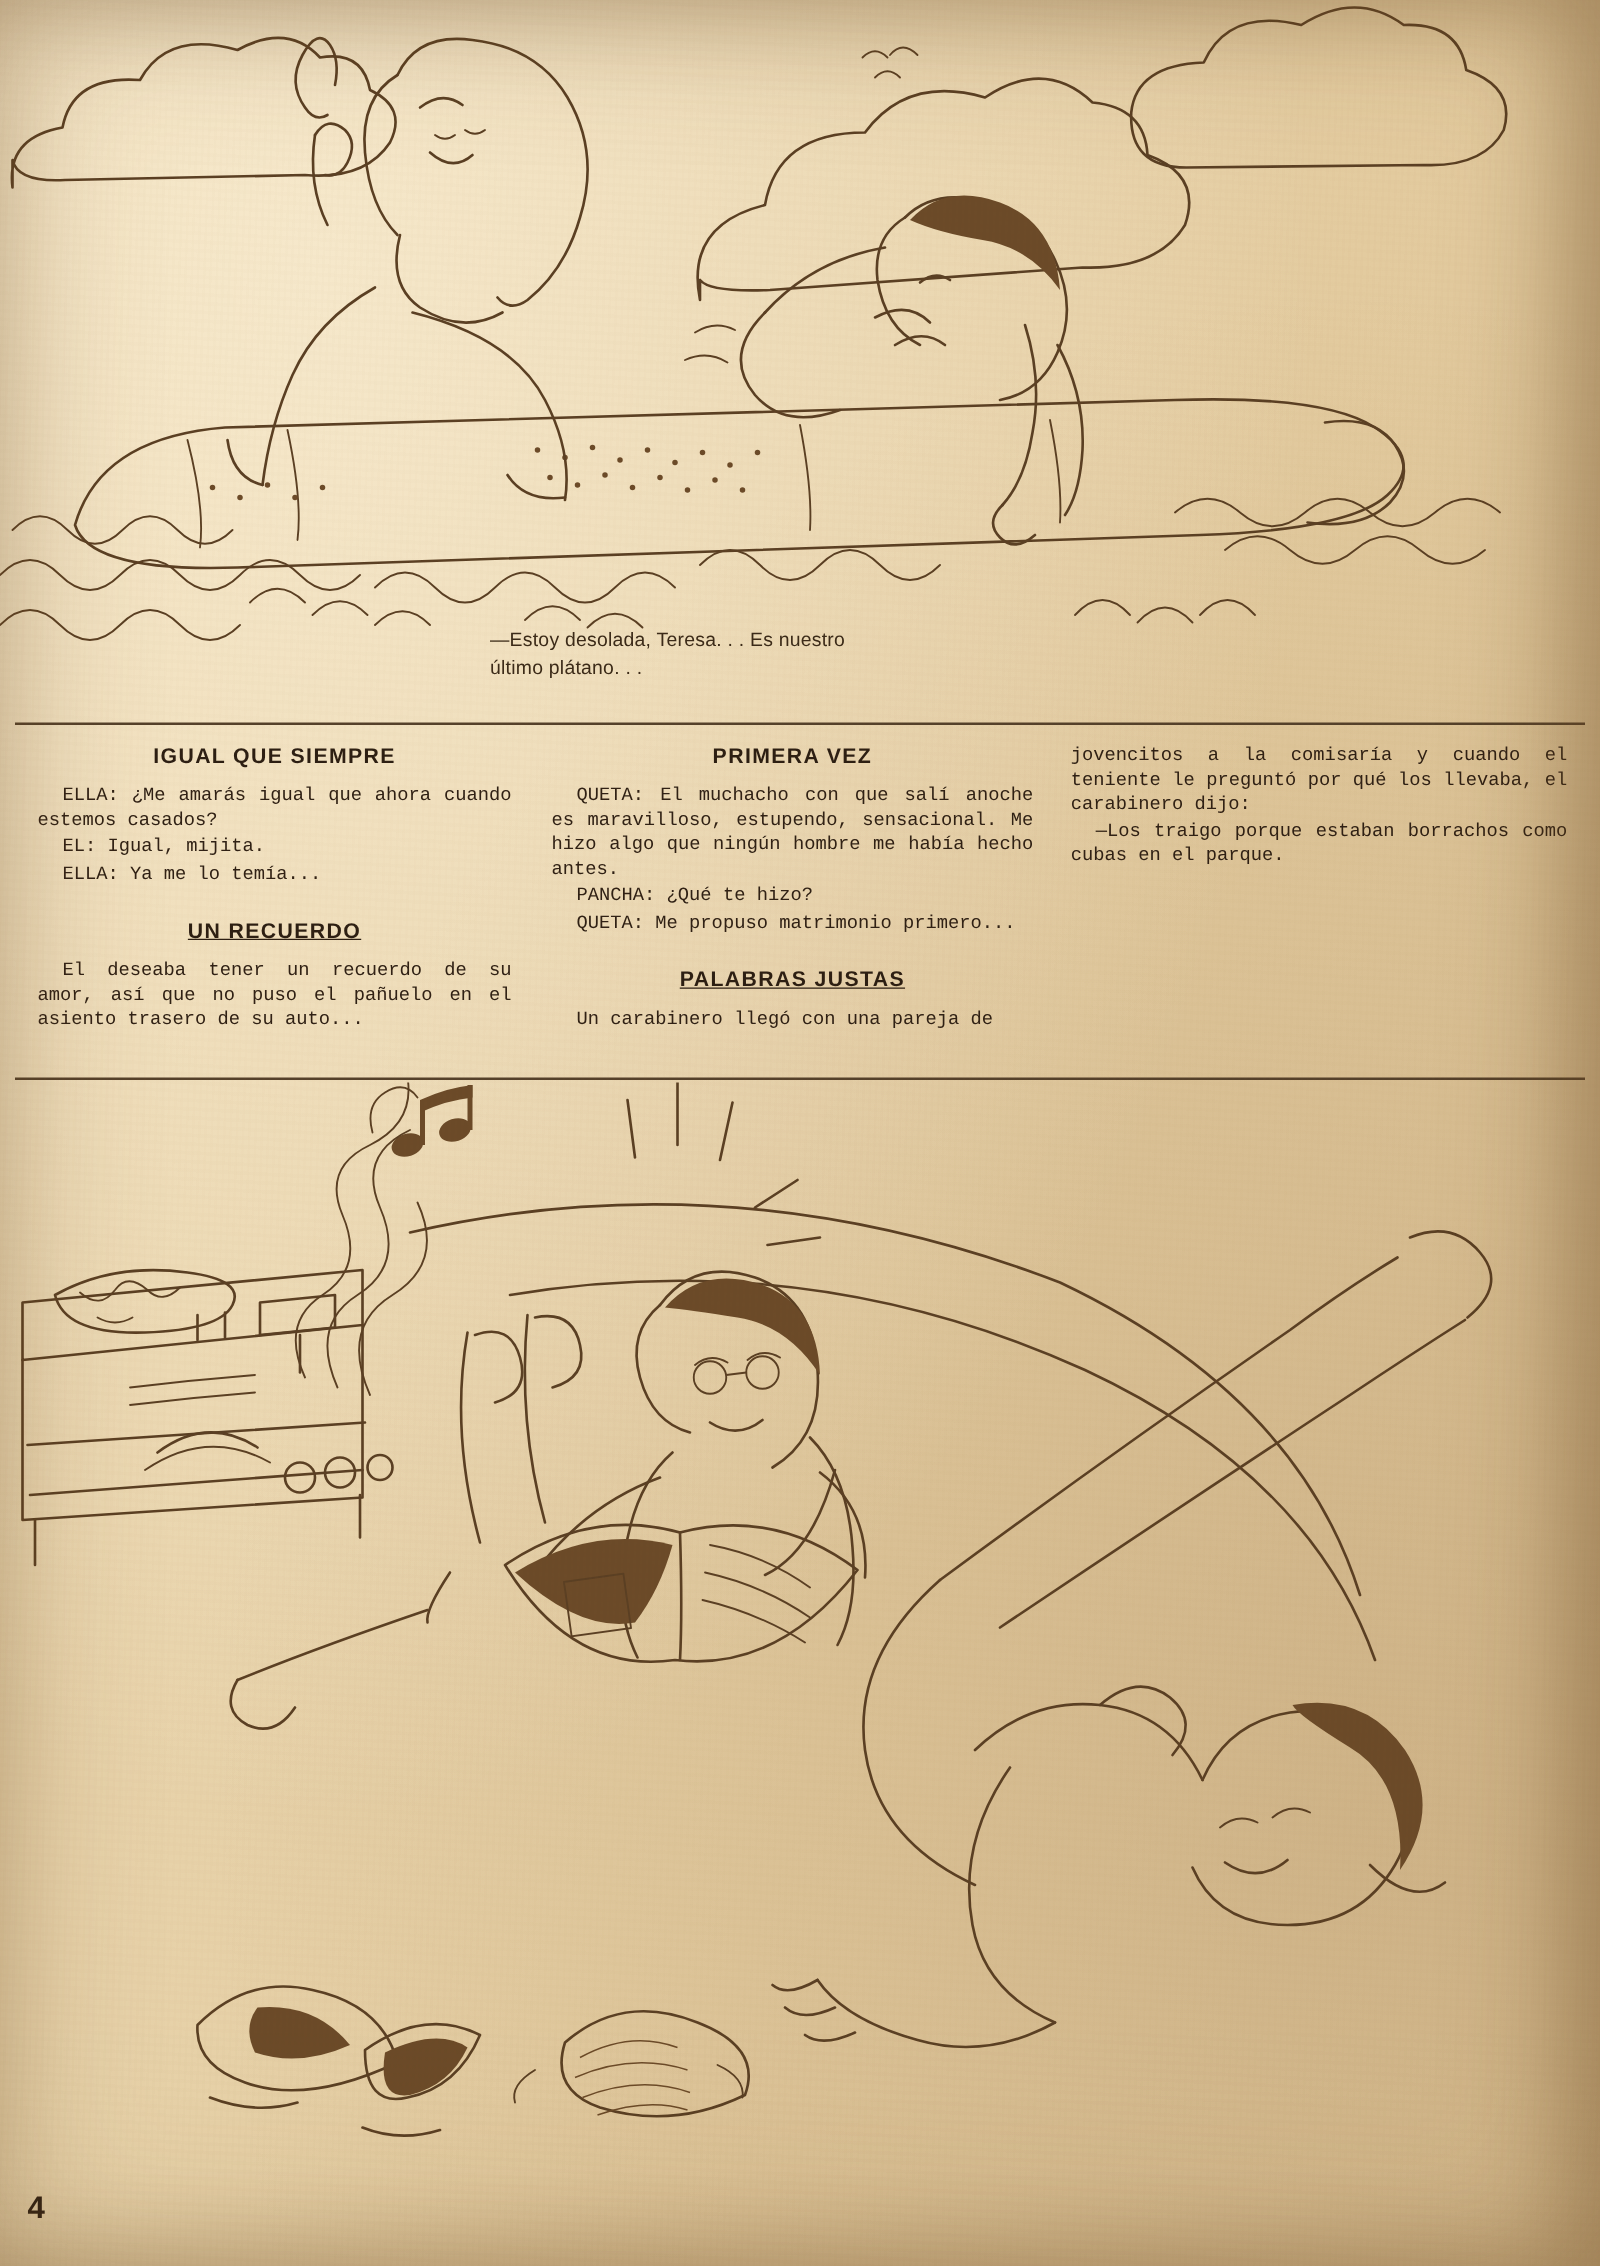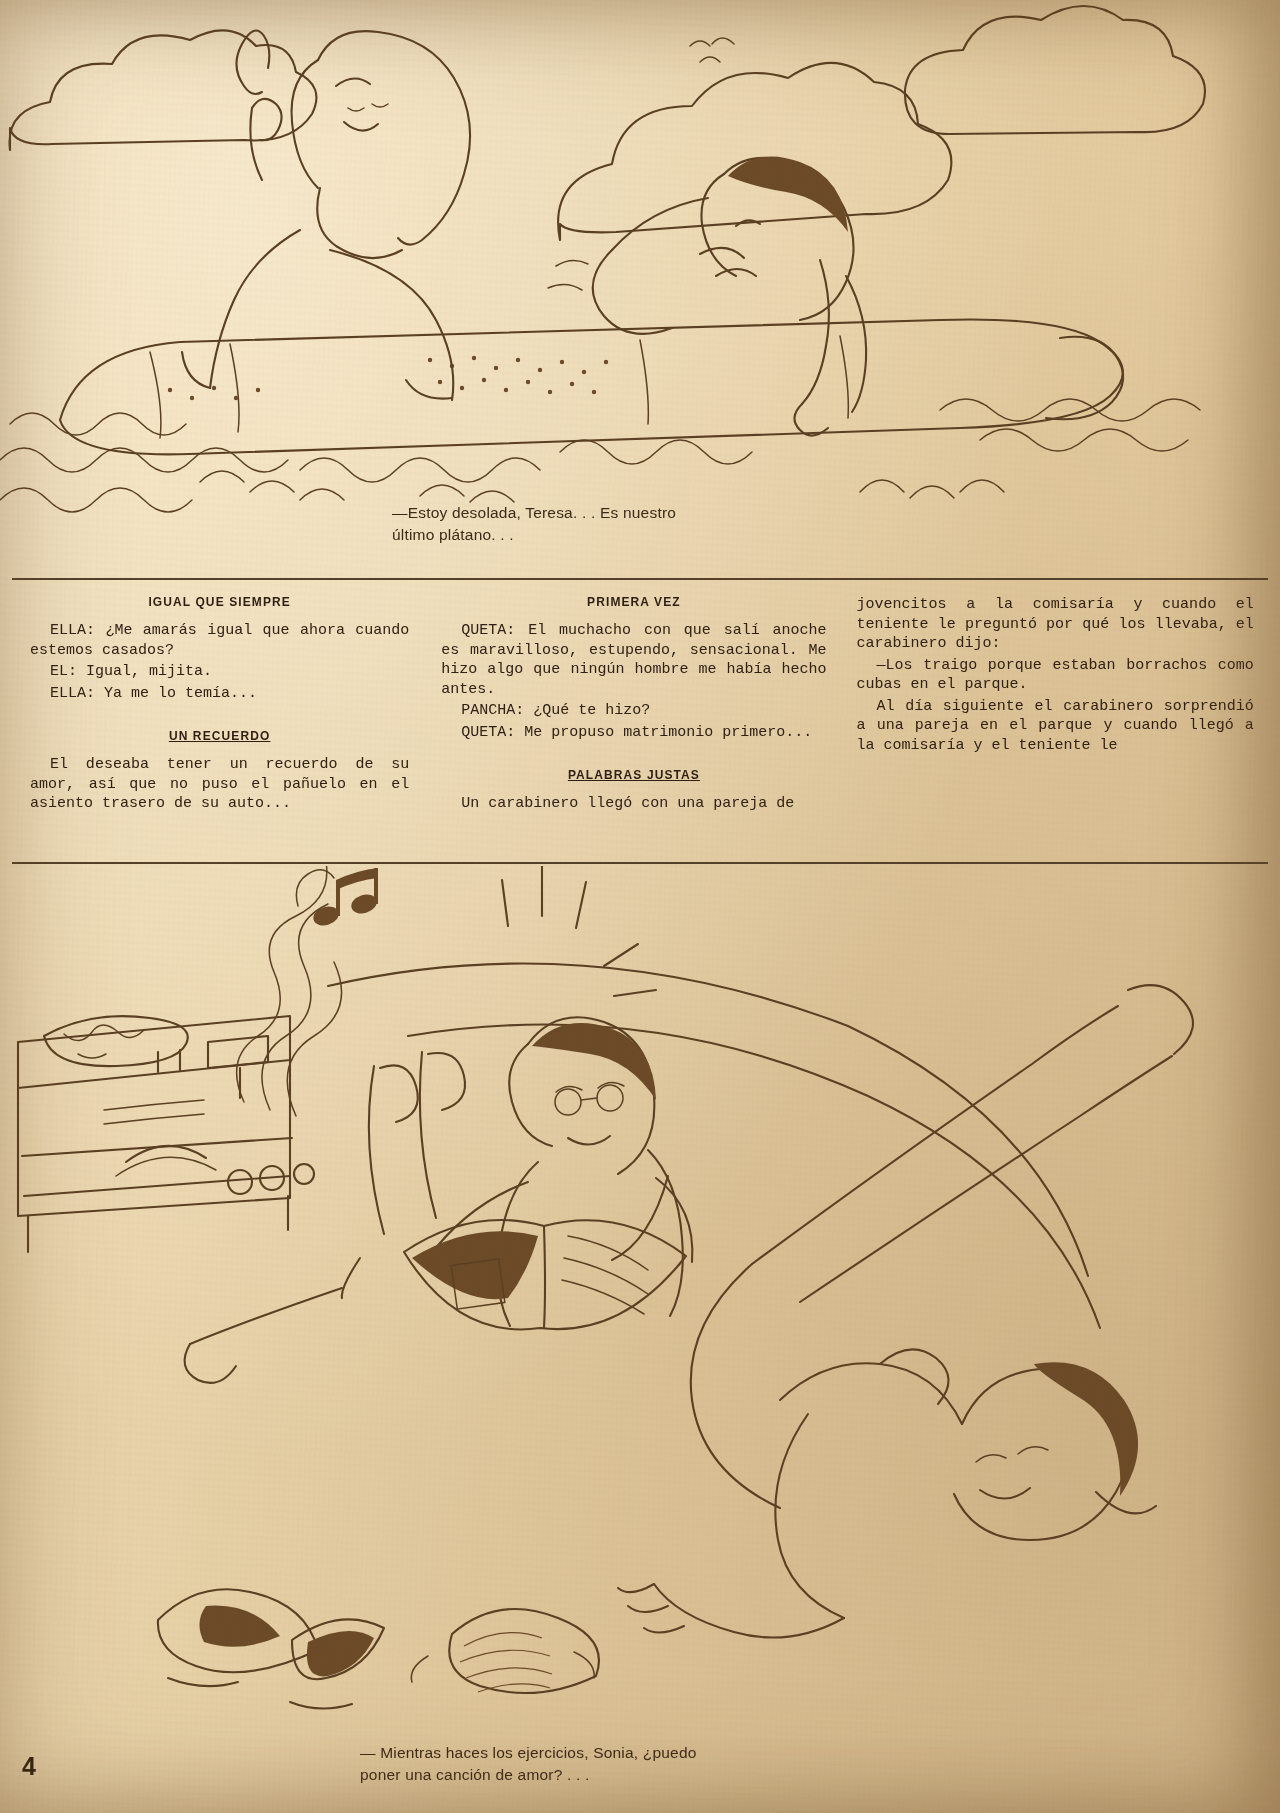--- a/index.html
+++ b/index.html
@@ -88,21 +88,21 @@
     padding: 0 16px;
     box-sizing: border-box;
     color: #2f2014;
   }
   .col.c1 { padding-left: 10px; padding-right: 24px;}
   .col.c2 { padding-left: 8px; padding-right: 20px;}
   .col.c3 { padding-left: 10px; padding-right: 6px;}
 
   .joke-title {
     text-align: center;
-    font-size: 12px;
+    font-size: 17px;
     font-weight: 700;
     letter-spacing: 1.1px;
     margin: 0 0 12px 0;
     color: #2c1e12;
   }
   .joke-title.second { margin-top: 26px; text-decoration: underline; }
   .joke-p {
     font-size: 15px;
     line-height: 1.30;
     text-align: justify;
@@ -235,21 +235,20 @@
       <p class="joke-p indent">PANCHA: ¿Qué te hizo?</p>
       <p class="joke-p indent">QUETA: Me propuso matrimonio primero...</p>
 
       <h2 class="joke-title second">PALABRAS JUSTAS</h2>
       <p class="joke-p indent">Un carabinero llegó con una pareja de</p>
     </div>
 
     <div class="col c3">
       <p class="joke-p">jovencitos a la comisaría y cuando el teniente le preguntó por qué los llevaba, el carabinero dijo:</p>
       <p class="joke-p indent">—Los traigo porque estaban borrachos como cubas en el parque.</p>
-      <p class="joke-p indent">Al día siguiente el carabinero sorprendió a una pareja en el parque y cuando llegó a la comisaría y el teniente le</p>
     </div>
   </div>
 
   <div class="hr" id="hr-2"></div>
 
   <div class="comic comic-bottom">
     <svg viewBox="0 0 1272 880" xmlns="http://www.w3.org/2000/svg" aria-hidden="true">
 
       <g class="wm-fill">
         <ellipse cx="318" cy="50" rx="13" ry="9" transform="rotate(-18 318 50)"></ellipse>
@@ -341,22 +340,18 @@
       <path class="wm" d="M282 836 q30 12 62 2 M160 812 q36 14 70 4"></path>
 
       <path class="wm" d="M444 768 q46 -40 106 -16 q52 20 38 58 q-58 28 -116 10 q-40 -14 -28 -52z"></path>
       <g class="hatch">
         <path d="M456 780 q40 -22 78 -8 M452 796 q46 -20 90 -6 M458 812 q46 -18 86 -4 M470 826 q40 -14 72 -4"></path>
       </g>
       <path class="wm-thin" d="M420 790 q-20 12 -16 26 M566 786 q22 10 20 26"></path>
     </svg>
   </div>
 
-  <div class="caption" id="caption-bottom">
-    <div>— Mientras haces los ejercicios, Sonia, ¿puedo</div>
-    <div>poner una canción de amor? . . .</div>
-  </div>
 
   <div class="page-num">4</div>
 
   <div class="grain"></div>
   <div class="edge-dark"></div>
 </div>
 
 </body></html>

